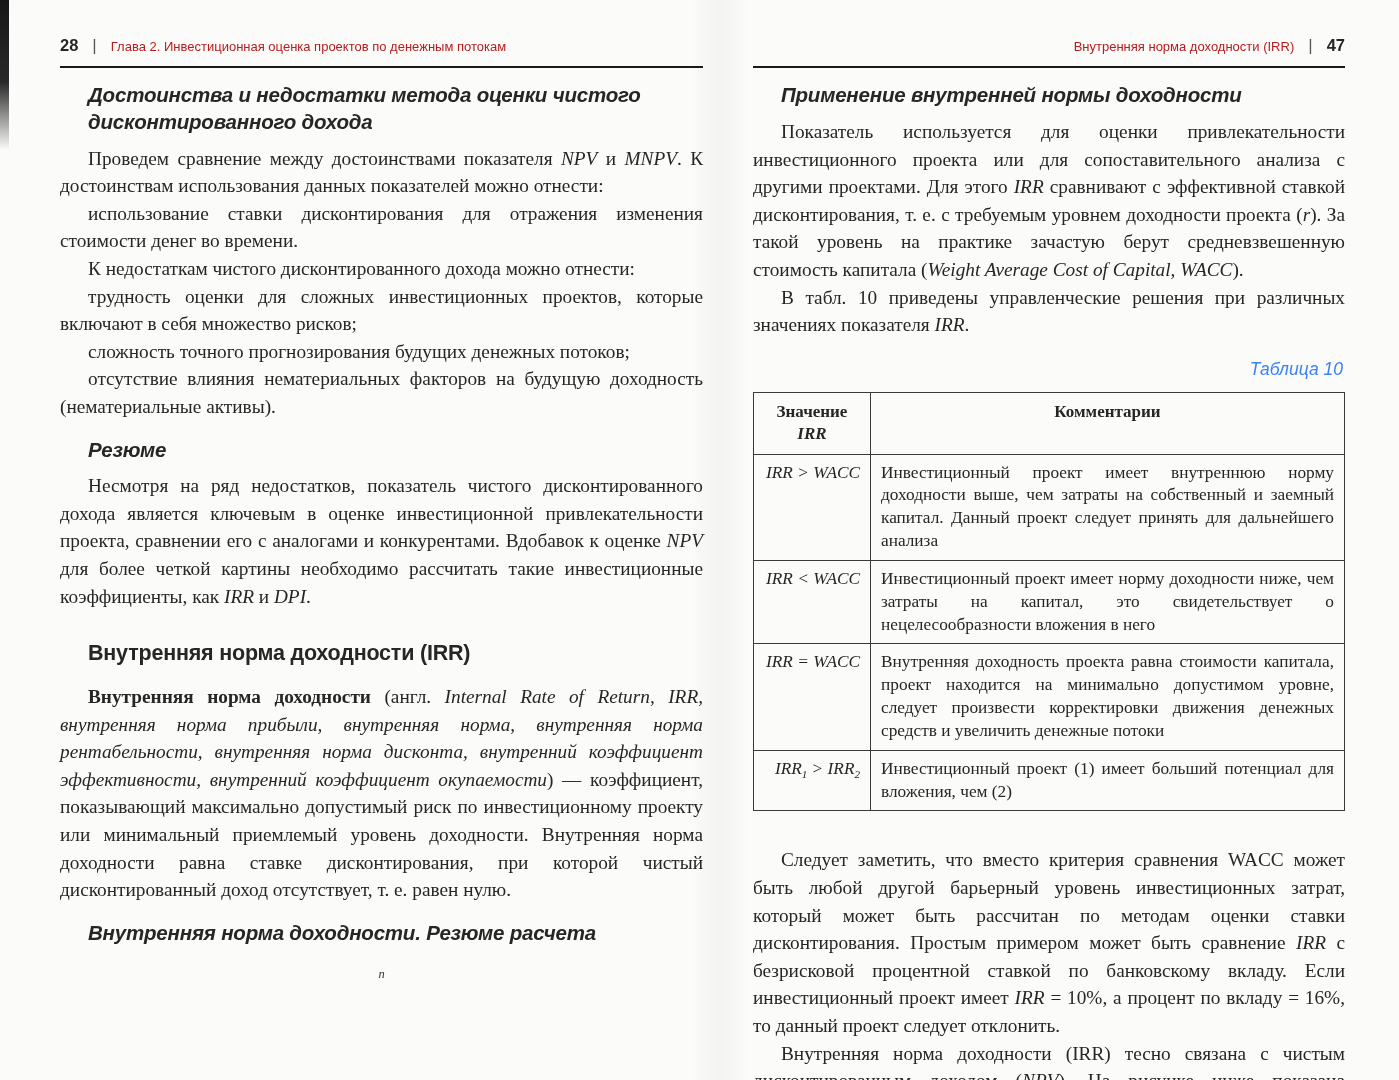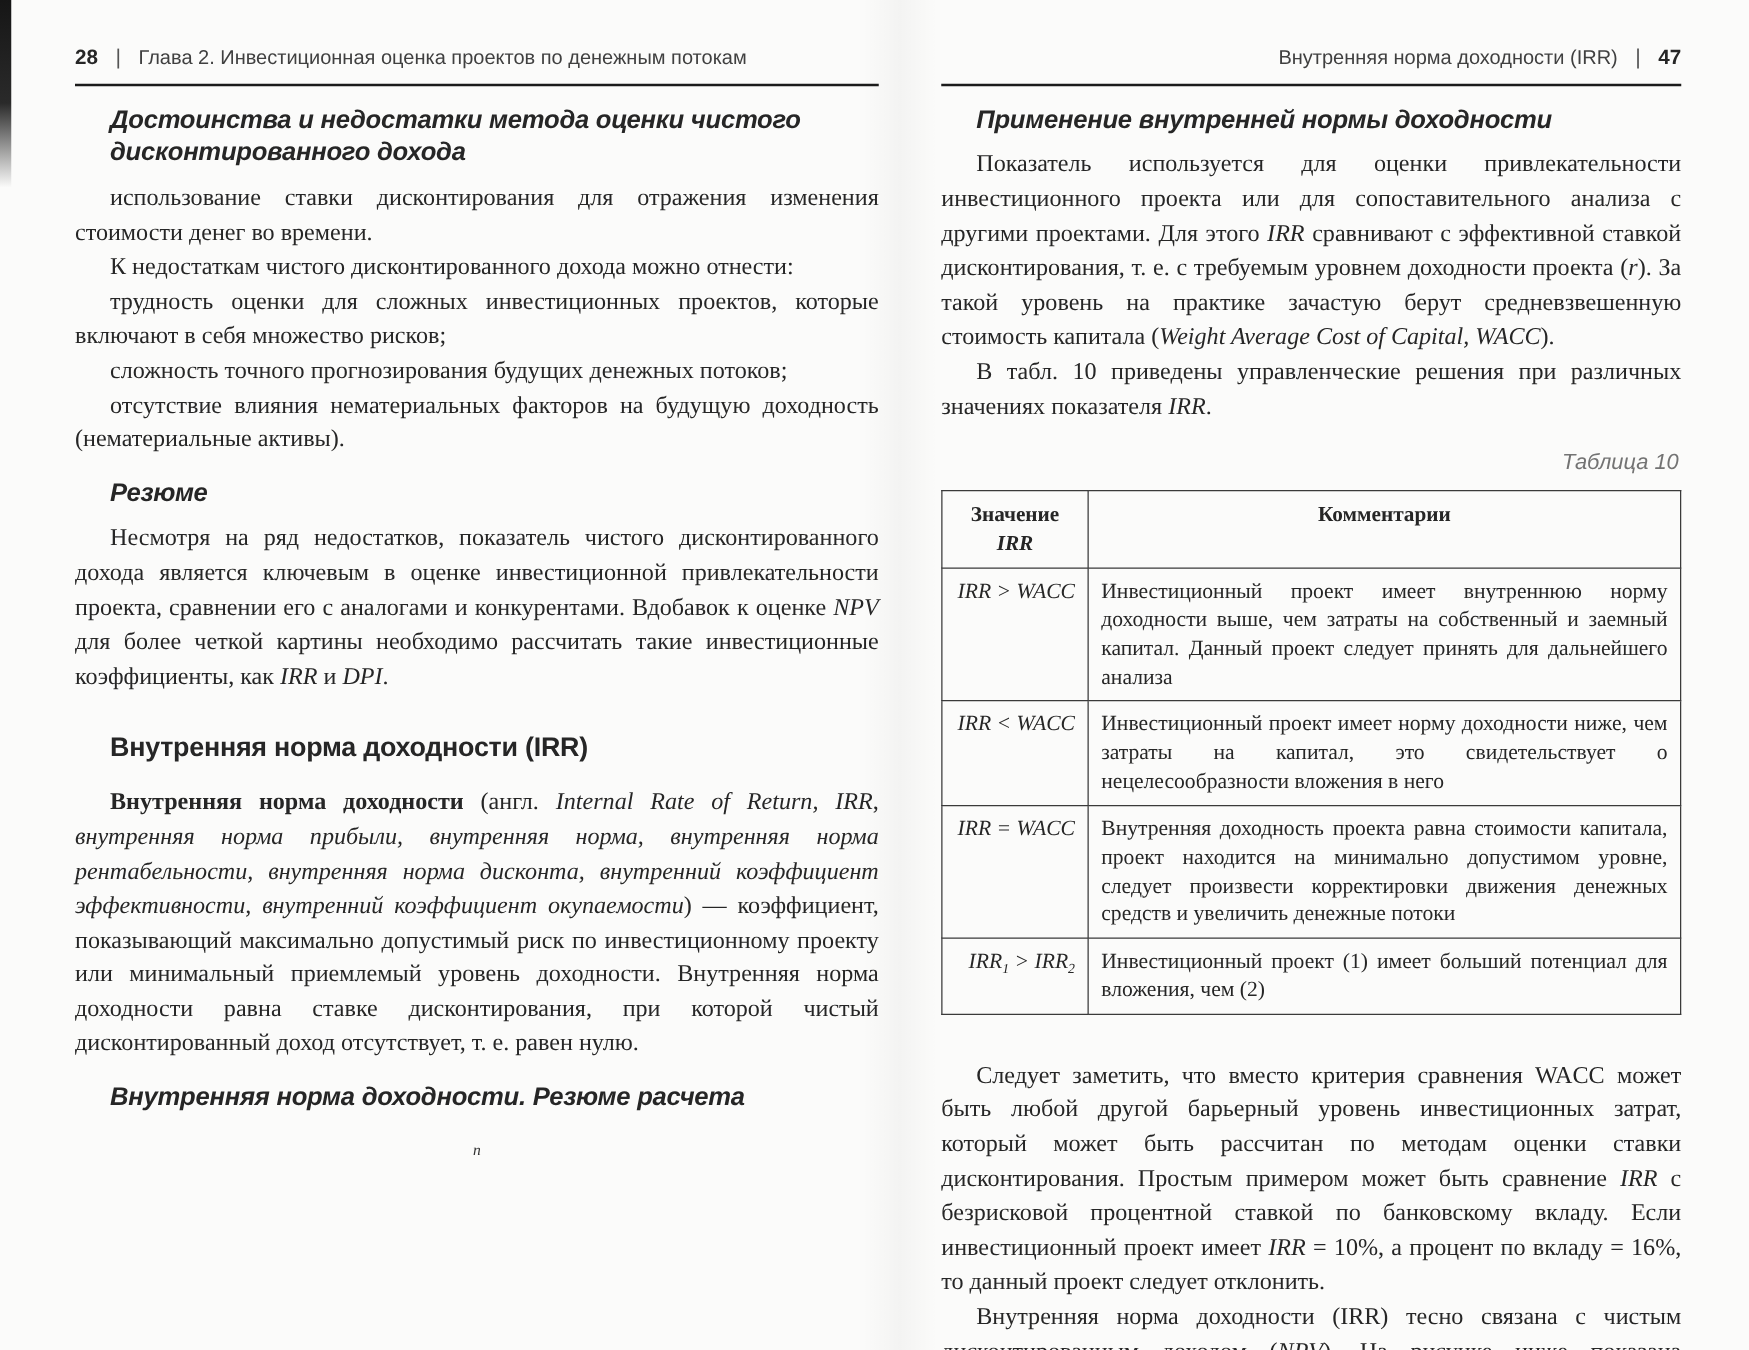--- a/index.html
+++ b/index.html
@@ -27,21 +27,21 @@
   .running-head{
     display:flex;align-items:baseline;gap:14px;
     font-family:"Liberation Sans", sans-serif;
     font-size:16px;line-height:1.2;
     border-bottom:2.5px solid var(--rule);
     padding-bottom:10px;margin-bottom:14px;
   }
   .running-head.right{justify-content:flex-end;}
   .page-num{font-weight:700;font-size:16.5px;}
   .head-divider{color:#555;font-weight:300;font-size:17px;}
-  .head-title{font-size:16px;color:#404040;}
+  .head-title{font-size:13px;color:#b91c1c;}
 
   .h-italic{
     font-family:"Liberation Sans", sans-serif;
     font-weight:700;font-style:italic;
     font-size:20.5px;line-height:1.3;
     margin:16px 0 9px 28px;
     letter-spacing:-0.2px;
   }
   .h-italic:first-child{margin-top:4px;}
   .h-bold{
@@ -61,21 +61,21 @@
     display:flex;justify-content:center;align-items:center;
     margin:22px 0 24px 0;font-size:20px;font-style:italic;
     color:#333;
   }
   .sum{display:inline-flex;flex-direction:column;align-items:center;margin:0 8px;}
   .sum-top{font-size:12.5px;line-height:1;}
 
   .table-label{
     font-family:"Liberation Sans", sans-serif;
     font-style:italic;font-size:17.5px;text-align:right;
-    margin:20px 2px 12px 0;color:#737373;
+    margin:20px 2px 12px 0;color:#3b82f6;
   }
   table.irr-table{
     border-collapse:collapse;width:100%;
     margin:0 0 35px 0;
     font-size:17.3px;line-height:1.32;
   }
   table.irr-table th, table.irr-table td{
     border:1.6px solid var(--table_border);
     padding:7px 10px;vertical-align:top;
   }
@@ -97,20 +97,21 @@
 <div class="spine-shadow"></div>
 
 <div class="page page-left">
   <div class="running-head">
     <span class="page-num">28</span>
     <span class="head-divider">|</span>
     <span class="head-title">Глава 2. Инвестиционная оценка проектов по денежным потокам</span>
   </div>
   <div id="left-content">
       <div class="h-italic">Достоинства и недостатки метода оценки чистого дисконтированного дохода</div>
+      <p class="para"><span>Проведем сравнение между достоинствами показателя </span><span class="it">NPV</span><span> и </span><span class="it">MNPV</span><span>. К достоинствам использования данных показателей можно отнести:</span></p>
       <p class="para"><span>использование ставки дисконтирования для отражения изменения стоимости денег во времени.</span></p>
       <p class="para"><span>К недостаткам чистого дисконтированного дохода можно отнести:</span></p>
       <p class="para"><span>трудность оценки для сложных инвестиционных проектов, которые включают в себя множество рисков;</span></p>
       <p class="para"><span>сложность точного прогнозирования будущих денежных потоков;</span></p>
       <p class="para"><span>отсутствие влияния нематериальных факторов на будущую доходность (нематериальные активы).</span></p>
       <div class="h-italic">Резюме</div>
       <p class="para"><span>Несмотря на ряд недостатков, показатель чистого дисконтированного дохода является ключевым в оценке инвестиционной привлекательности проекта, сравнении его с аналогами и конкурентами. Вдобавок к оценке </span><span class="it">NPV</span><span> для более четкой картины необходимо рассчитать такие инвестиционные коэффициенты, как </span><span class="it">IRR</span><span> и </span><span class="it">DPI</span><span>.</span></p>
       <div class="h-bold">Внутренняя норма доходности (IRR)</div>
       <p class="para"><span class="bd">Внутренняя норма доходности</span><span> (англ. </span><span class="it">Internal Rate of Return, IRR</span><span>, </span><span class="it">внутренняя норма прибыли, внутренняя норма, внутренняя норма рентабельности, внутренняя норма дисконта, внутренний коэффициент эффективности, внутренний коэффициент окупаемости</span><span>) — коэффициент, показывающий максимально допустимый риск по инвестиционному проекту или минимальный приемлемый уровень доходности. Внутренняя норма доходности равна ставке дисконтирования, при которой чистый дисконтированный доход отсутствует, т. е. равен нулю.</span></p>
       <div class="h-italic">Внутренняя норма доходности. Резюме расчета</div>

